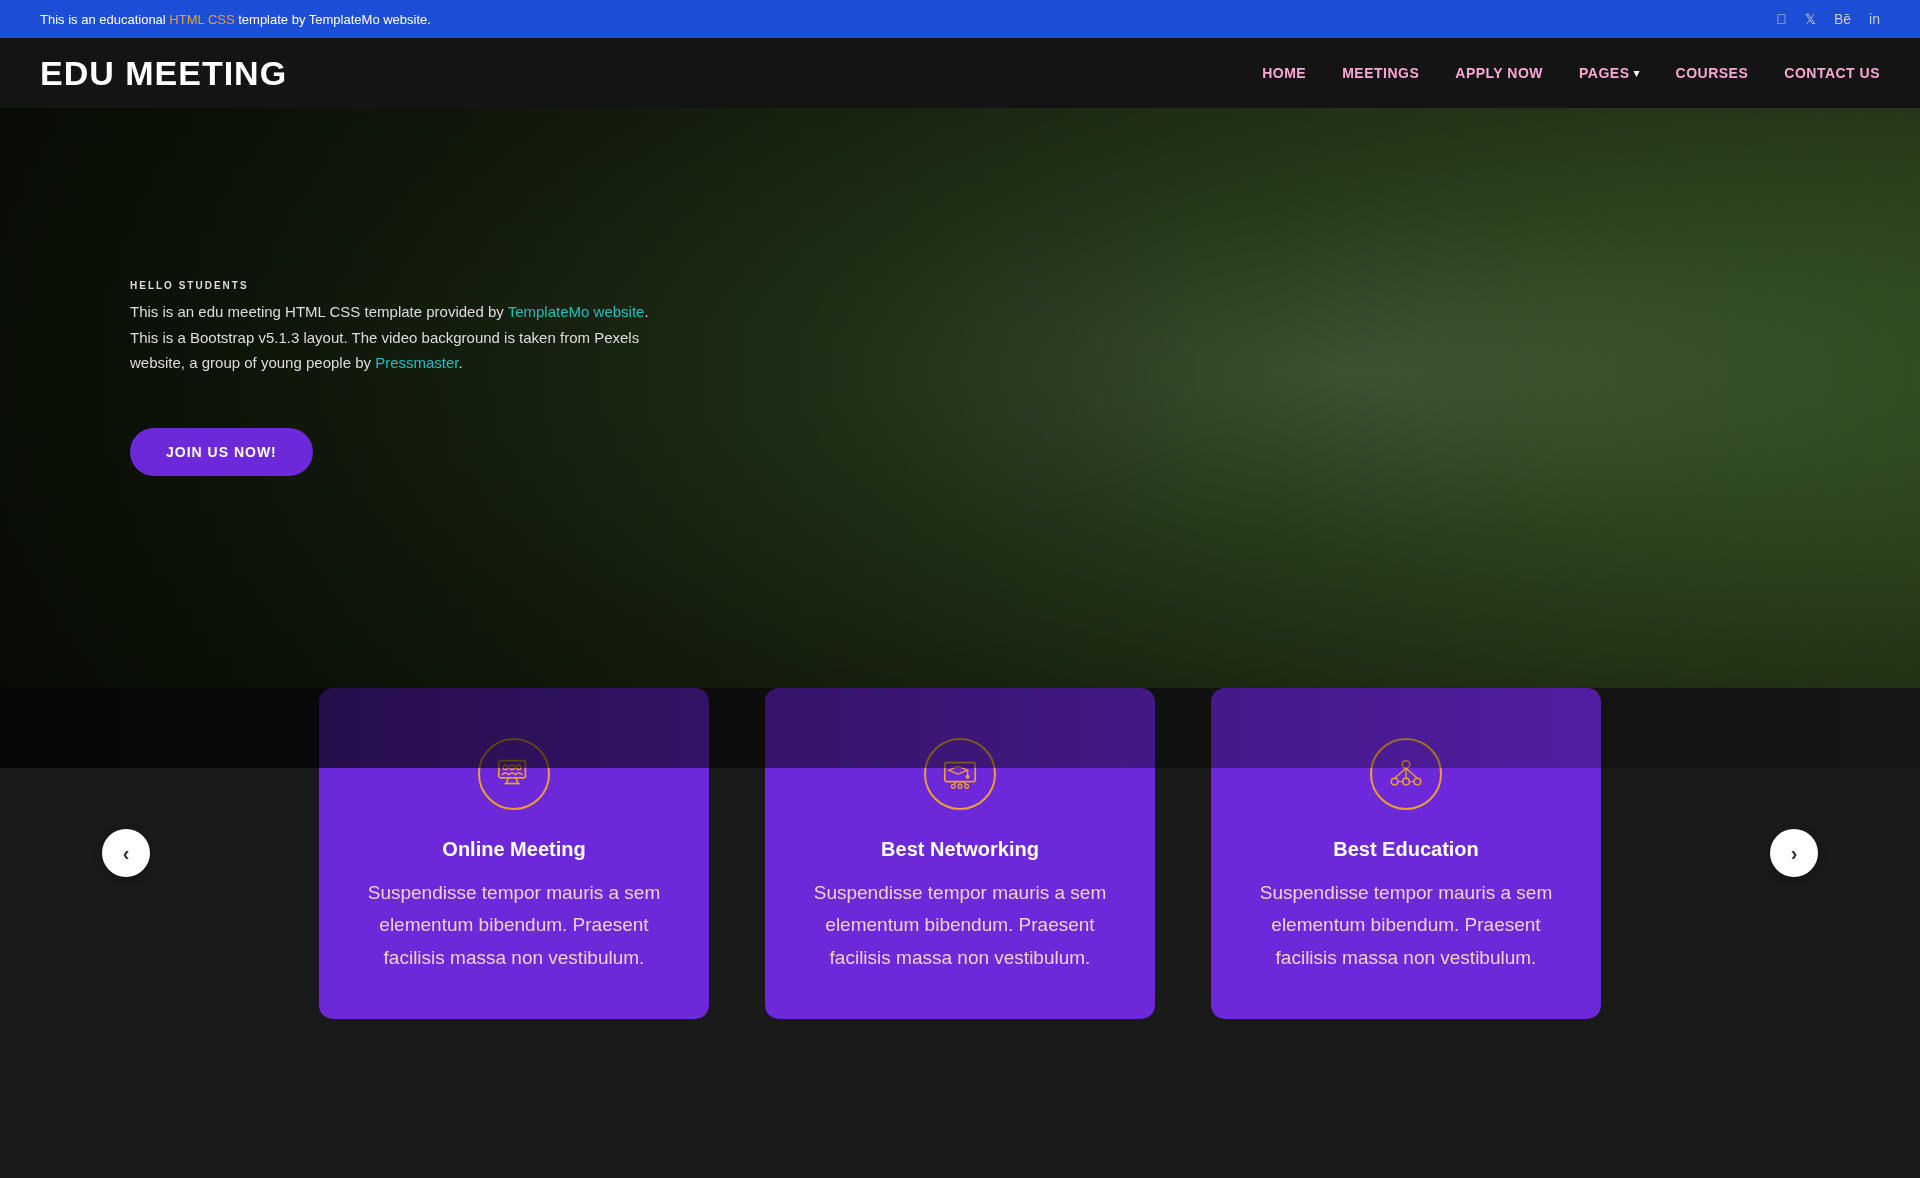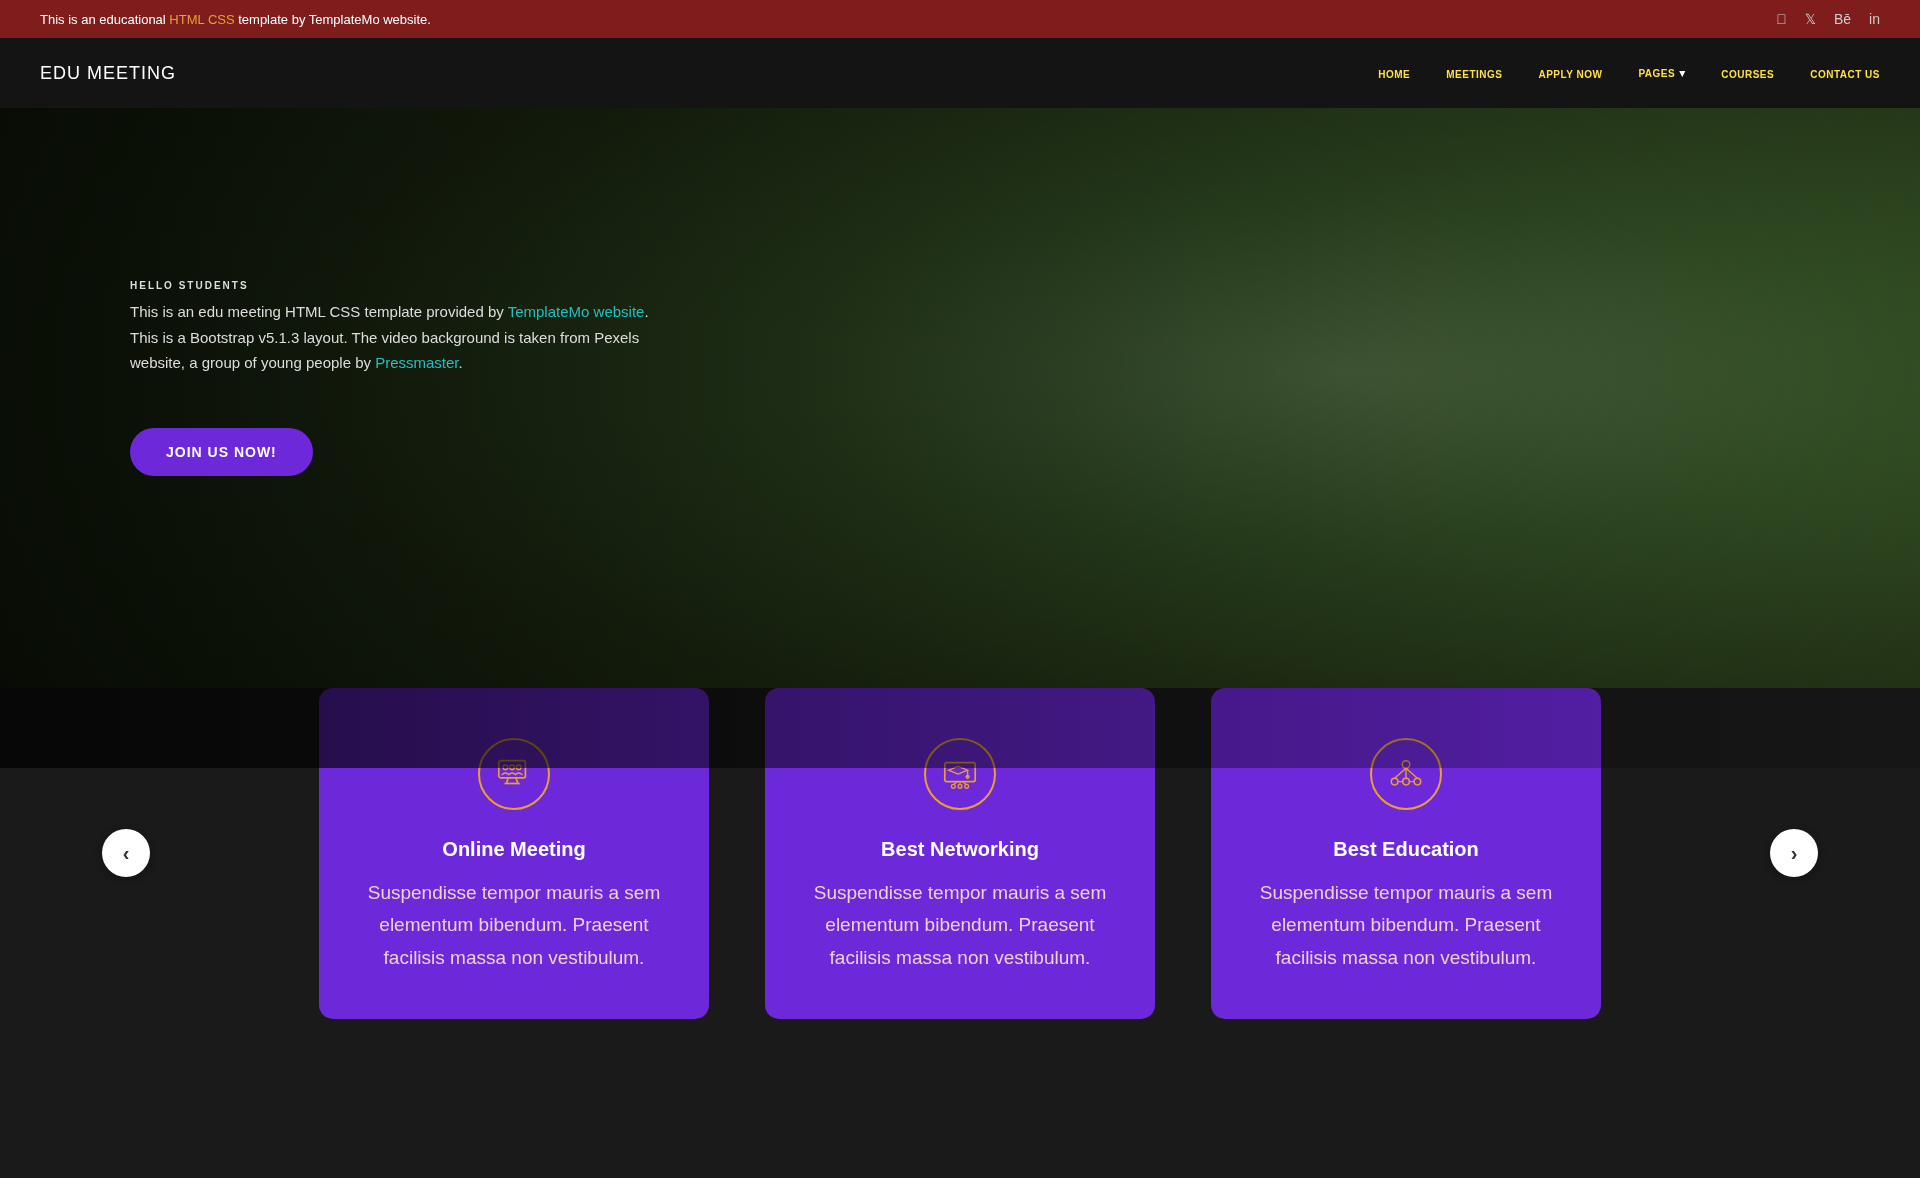--- a/index.html
+++ b/index.html
@@ -1,20 +1,20 @@
 <!DOCTYPE html>
 <html><head>
   <meta charset="utf-8">
   <style>
     * { margin: 0; padding: 0; box-sizing: border-box; }
     body { font-family: 'Segoe UI', Arial, sans-serif; background: #1a1a1a; overflow-x: hidden; }
 
     
     .top-bar {
-      background: #7f1d1d;
+      background: #1d4ed8;
       color: #fff;
       font-size: 13px;
       padding: 0 40px;
       height: 38px;
       display: flex;
       align-items: center;
       justify-content: space-between;
     }
     .top-bar a { color: #e8a030; text-decoration: none; }
     .top-bar-social { display: flex; gap: 18px; align-items: center; }
@@ -26,35 +26,35 @@
       padding: 0 40px;
       height: 70px;
       display: flex;
       align-items: center;
       justify-content: space-between;
       position: relative;
       z-index: 10;
     }
     .navbar-brand {
       color: #fff;
-      font-size: 18px;
-      font-weight: 400;
+      font-size: 34px;
+      font-weight: 700;
       letter-spacing: 1px;
       text-transform: uppercase;
     }
     .nav-links {
       display: flex;
       gap: 36px;
       list-style: none;
       align-items: center;
     }
     .nav-links li a {
-      color: #fde047;
+      color: #f9a8d4;
       text-decoration: none;
-      font-size: 10px;
+      font-size: 14px;
       font-weight: 600;
       letter-spacing: 0.5px;
       text-transform: uppercase;
     }
     .pages-item { display: flex; align-items: center; gap: 4px; }
     .pages-item::after { content: '▾'; color: #fff; font-size: 12px; }
 
     
     .hero {
       position: relative;

